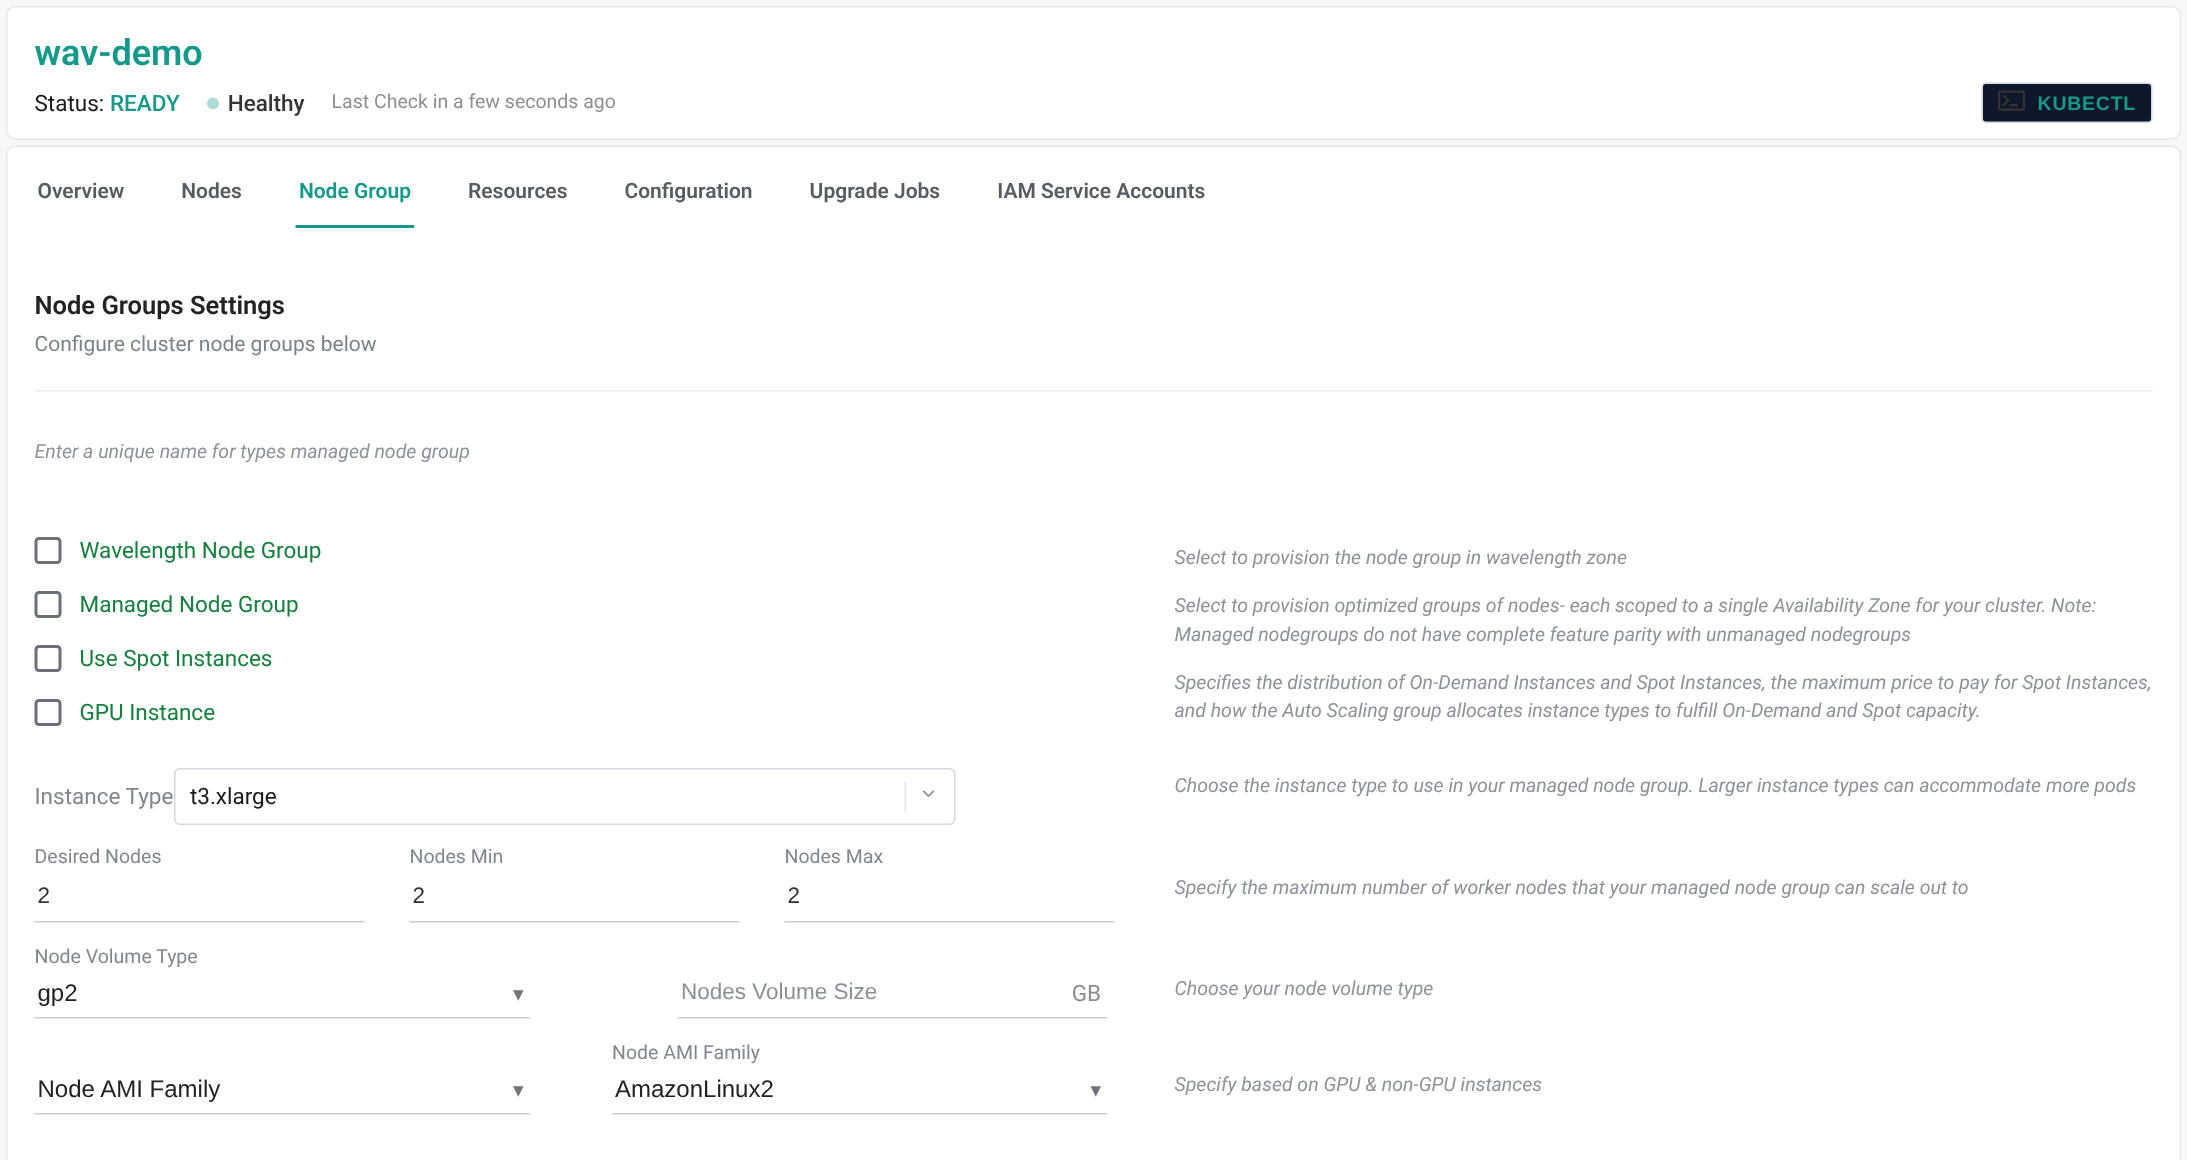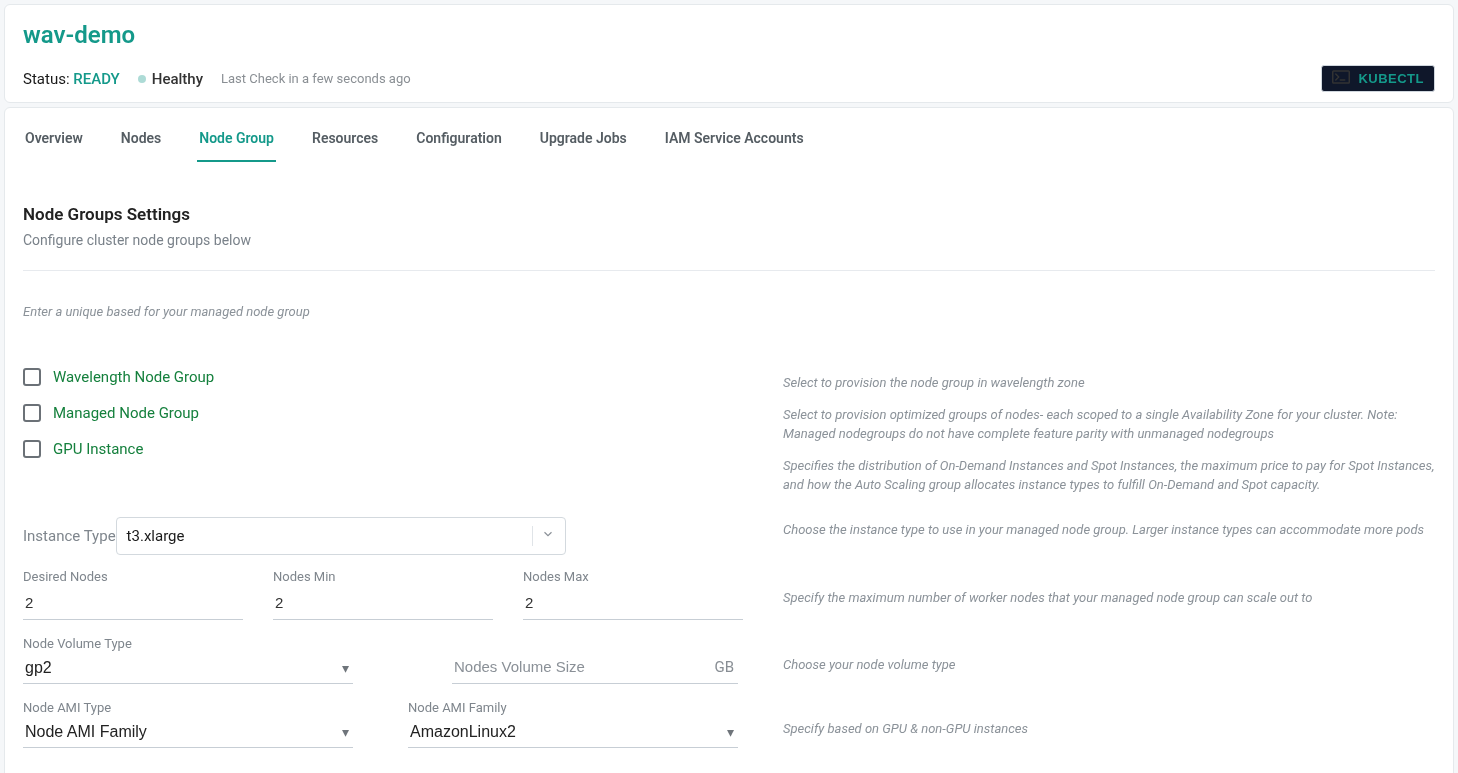--- a/index.html
+++ b/index.html
@@ -14,21 +14,21 @@
     background: #fff;
     border: 1px solid #e5e9ec;
     border-radius: 6px;
     padding: 16px 18px 10px 18px;
     margin-bottom: 4px;
   }
   .title {
     color: #14998a;
     font-size: 24px;
     font-weight: 600;
-    margin-bottom: 16px;
+    margin-bottom: 6px;
   }
   .status-row {
     display: flex;
     align-items: center;
     gap: 18px;
     font-size: 15px;
   }
   .status-label { font-weight: 400; }
   .status-value { color: #14998a; font-weight: 500; }
   .health-dot {
@@ -116,21 +116,21 @@
   .checkbox-label { font-size: 15px; color: #15803d; cursor: pointer; }
   .checks-block { display:flex; flex-direction:column; padding-top: 10px;}
   .checks-hints { display:flex; flex-direction:column; gap: 8px; padding-top: 12px; }
   .checks-hints .hint.multi { line-height:1.5; }
   .field-label-sm { color: #7f868d; font-size: 13px; margin-bottom: 2px; }
   .field-label-inline { color: #7f868d; font-size: 15px; }
   .instance-row { display:flex; align-items:center; }
   .combo {
     display:flex; align-items:center; justify-content:space-between;
     border: 1px solid #d3d9de; border-radius: 4px;
-    padding: 8px 10px; width: 450px; cursor:pointer; font-size:15px;
+    padding: 8px 10px; width: 521px; cursor:pointer; font-size:15px;
   }
   .combo .sep { width:1px; height:20px; background:#e0e4e8; margin: 0 8px 0 4px; }
   .combo .caret { color: #8a9097; }
   .num-row { display:grid; grid-template-columns: 1fr 1fr 1fr; gap: 30px; }
   .num-field { display:flex; flex-direction:column; }
   .two-col { display:grid; grid-template-columns: 330px 330px; gap: 55px; align-items:end; }
   .select-wrap { position: relative; }
   .select-wrap .sel {
     border: none; border-bottom: 1px solid #c7ced5;
     padding: 6px 24px 6px 2px; font-size: 16px; width: 100%;
@@ -185,34 +185,38 @@
 
   <div class="section-head">
     <h2>Node Groups Settings</h2>
     <p>Configure cluster node groups below</p>
   </div>
   <hr class="divider">
 
   <div class="form-area">
 
     <div class="row">
-      <div class="hint">Enter a unique based for your managed node group</div>
+      <div class="hint">Enter a unique name for types managed node group</div>
     </div>
 
     <div class="spacer-lg"></div>
 
     <div class="row" style="align-items:start;">
       <div class="left-col checks-block">
         <div class="checkbox-row">
           <div class="checkbox"></div>
           <span class="checkbox-label">Wavelength Node Group</span>
         </div>
         <div class="checkbox-row">
           <div class="checkbox"></div>
           <span class="checkbox-label">Managed Node Group</span>
+        </div>
+        <div class="checkbox-row">
+          <div class="checkbox"></div>
+          <span class="checkbox-label">Use Spot Instances</span>
         </div>
         <div class="checkbox-row" style="margin-bottom:6px;">
           <div class="checkbox"></div>
           <span class="checkbox-label">GPU Instance</span>
         </div>
       </div>
       <div class="checks-hints">
         <div class="hint">Select to provision the node group in wavelength zone</div>
         <div class="hint multi">Select to provision optimized groups of nodes- each scoped to a single Availability Zone for your cluster. Note: Managed nodegroups do not have complete feature parity with unmanaged nodegroups</div>
         <div class="hint multi">Specifies the distribution of On-Demand Instances and Spot Instances, the maximum price to pay for Spot Instances, and how the Auto Scaling group allocates instance types to fulfill On-Demand and Spot capacity.</div>
@@ -283,21 +287,20 @@
       </div>
       <div class="hint" style="padding-top:20px;">Choose your node volume type</div>
     </div>
 
     <div style="height:16px"></div>
 
     <div class="row">
       <div class="left-col">
         <div class="two-col">
           <div class="num-field">
-            <span class="field-label-sm">Node AMI Type</span>
             <div class="select-wrap">
               <input class="underline-input sel" readonly="" value="Node AMI Family" style="">
               <span class="select-caret">▾</span>
             </div>
           </div>
           <div class="num-field">
             <span class="field-label-sm">Node AMI Family</span>
             <div class="select-wrap">
               <input class="underline-input sel" readonly="" value="AmazonLinux2" style="">
               <span class="select-caret">▾</span>

